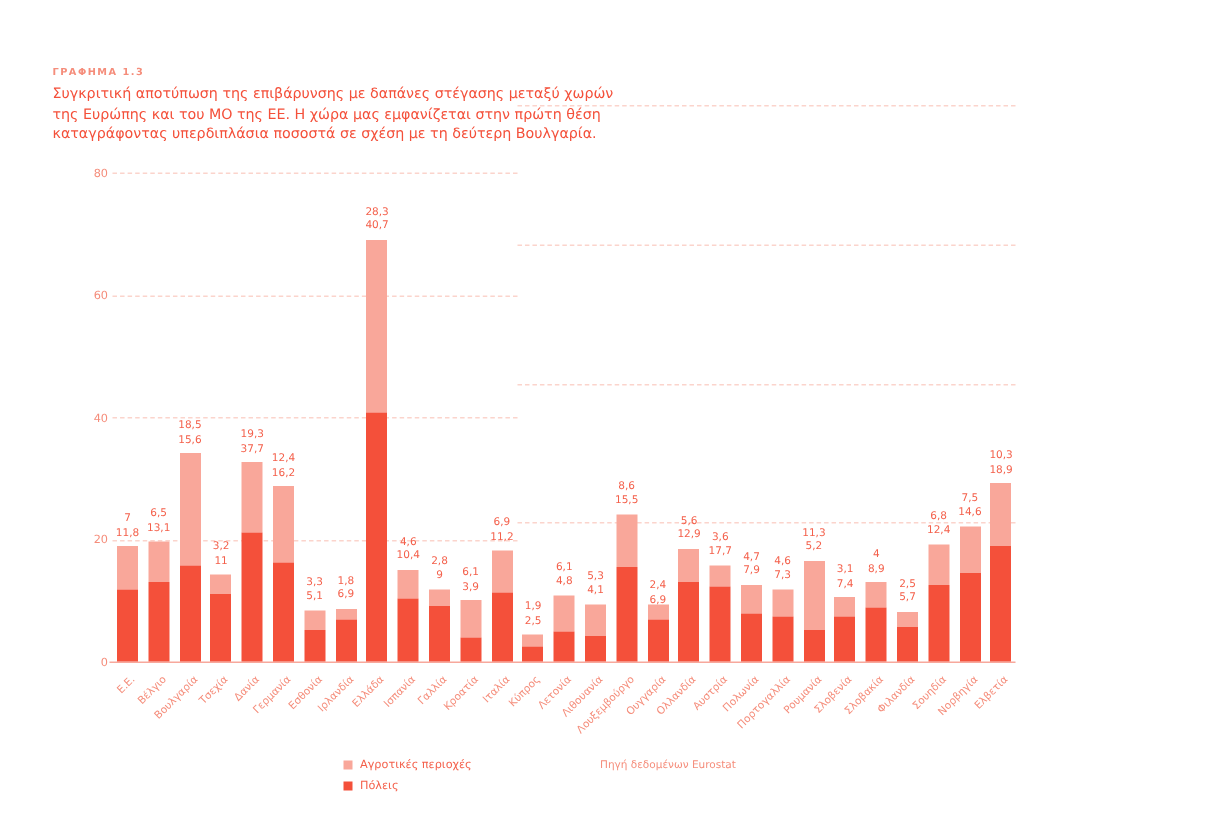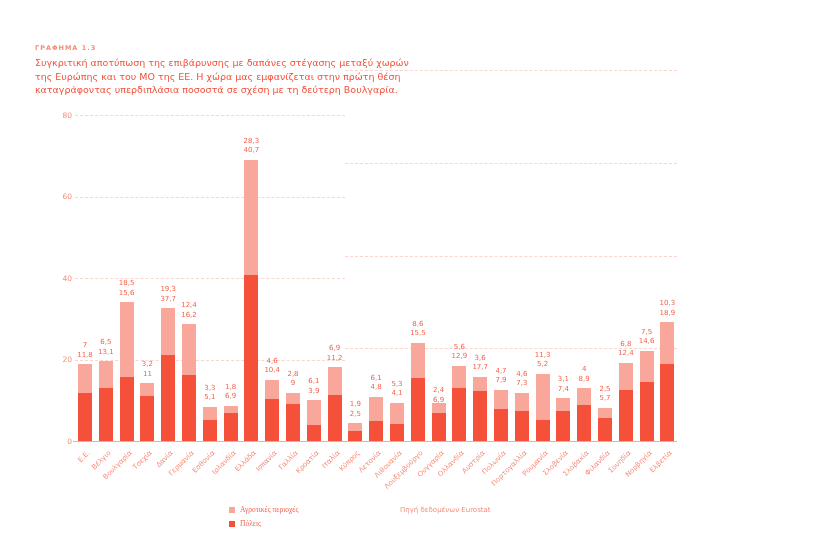--- a/index.html
+++ b/index.html
@@ -39,21 +39,21 @@
     position:absolute;width:44px;text-align:center;
     font-size:7px;line-height:9.5px;color:#f4604b;
   }
   .xlabel{
     position:absolute;width:70px;text-align:right;
     font-size:7px;color:#f58d7b;
     transform-origin:100% 0%;
     transform:rotate(-45deg);
     white-space:nowrap;
   }
-  .legend{position:absolute;left:229px;top:505px;font-family:Liberation Serif, serif;}
+  .legend{position:absolute;left:229px;top:505px;}
   .legend-row{display:flex;align-items:center;margin-bottom:5px;}
   .swatch{width:6px;height:6px;margin-right:5px;flex:0 0 auto;}
   .legend-label{font-size:7.5px;color:#f4604b;}
   .source{
     position:absolute;left:400px;top:506px;
     font-size:7px;color:#f58d7b;
   }
 </style>
 </head>
 <body>

